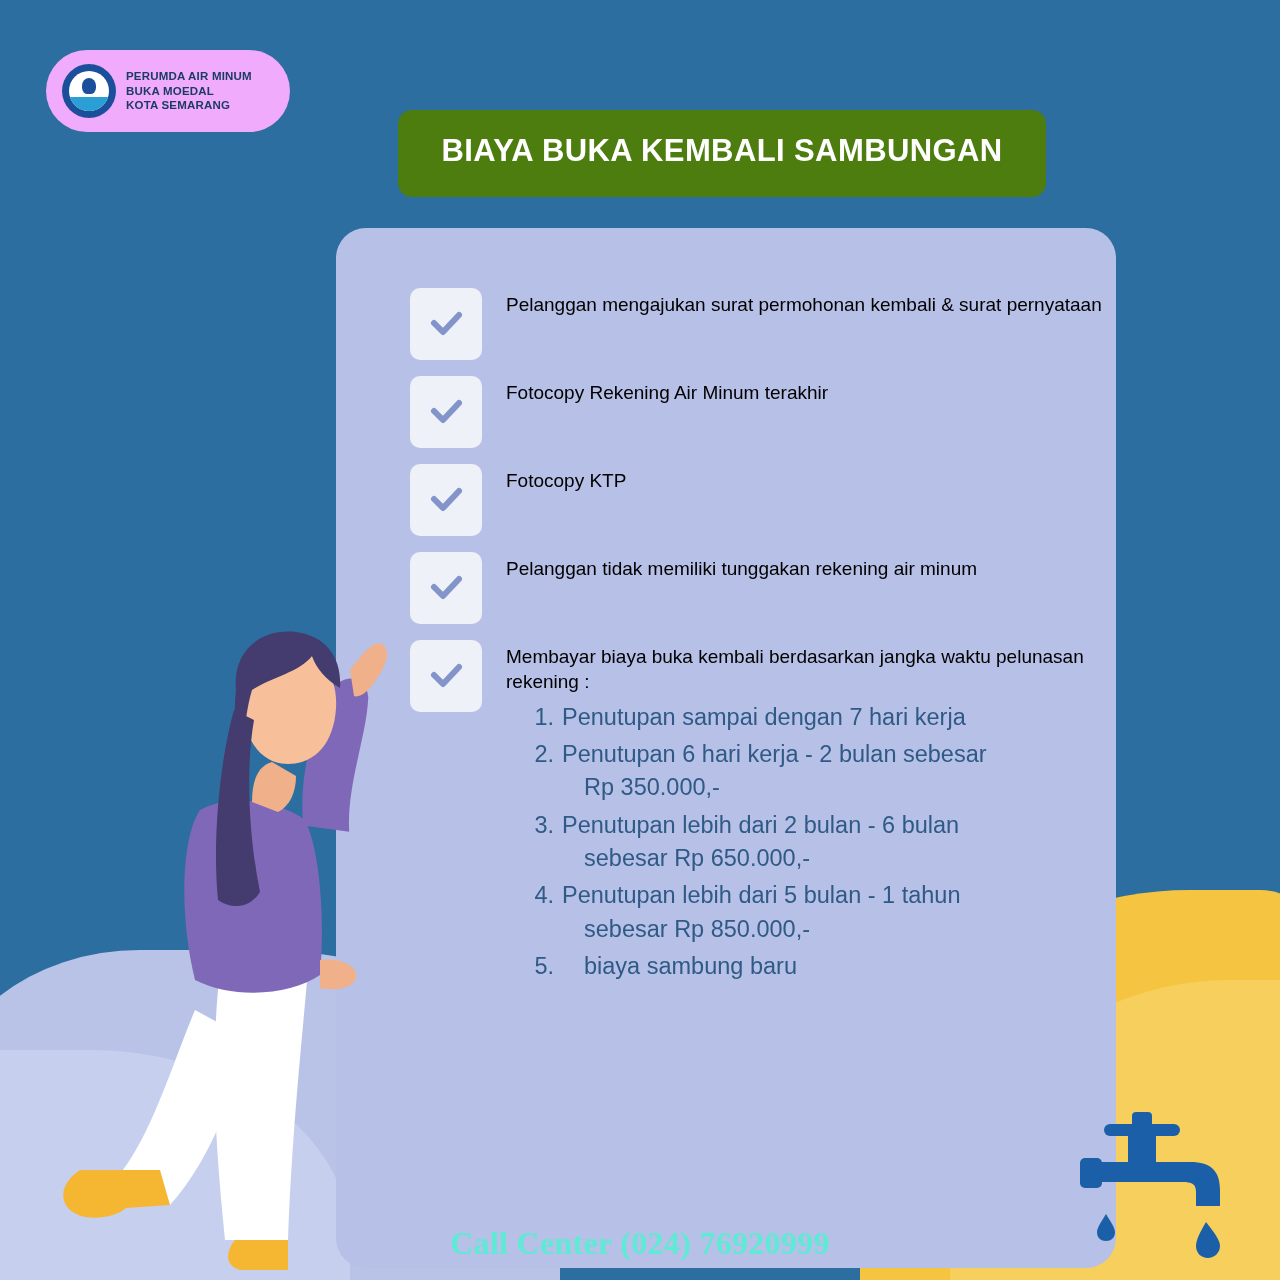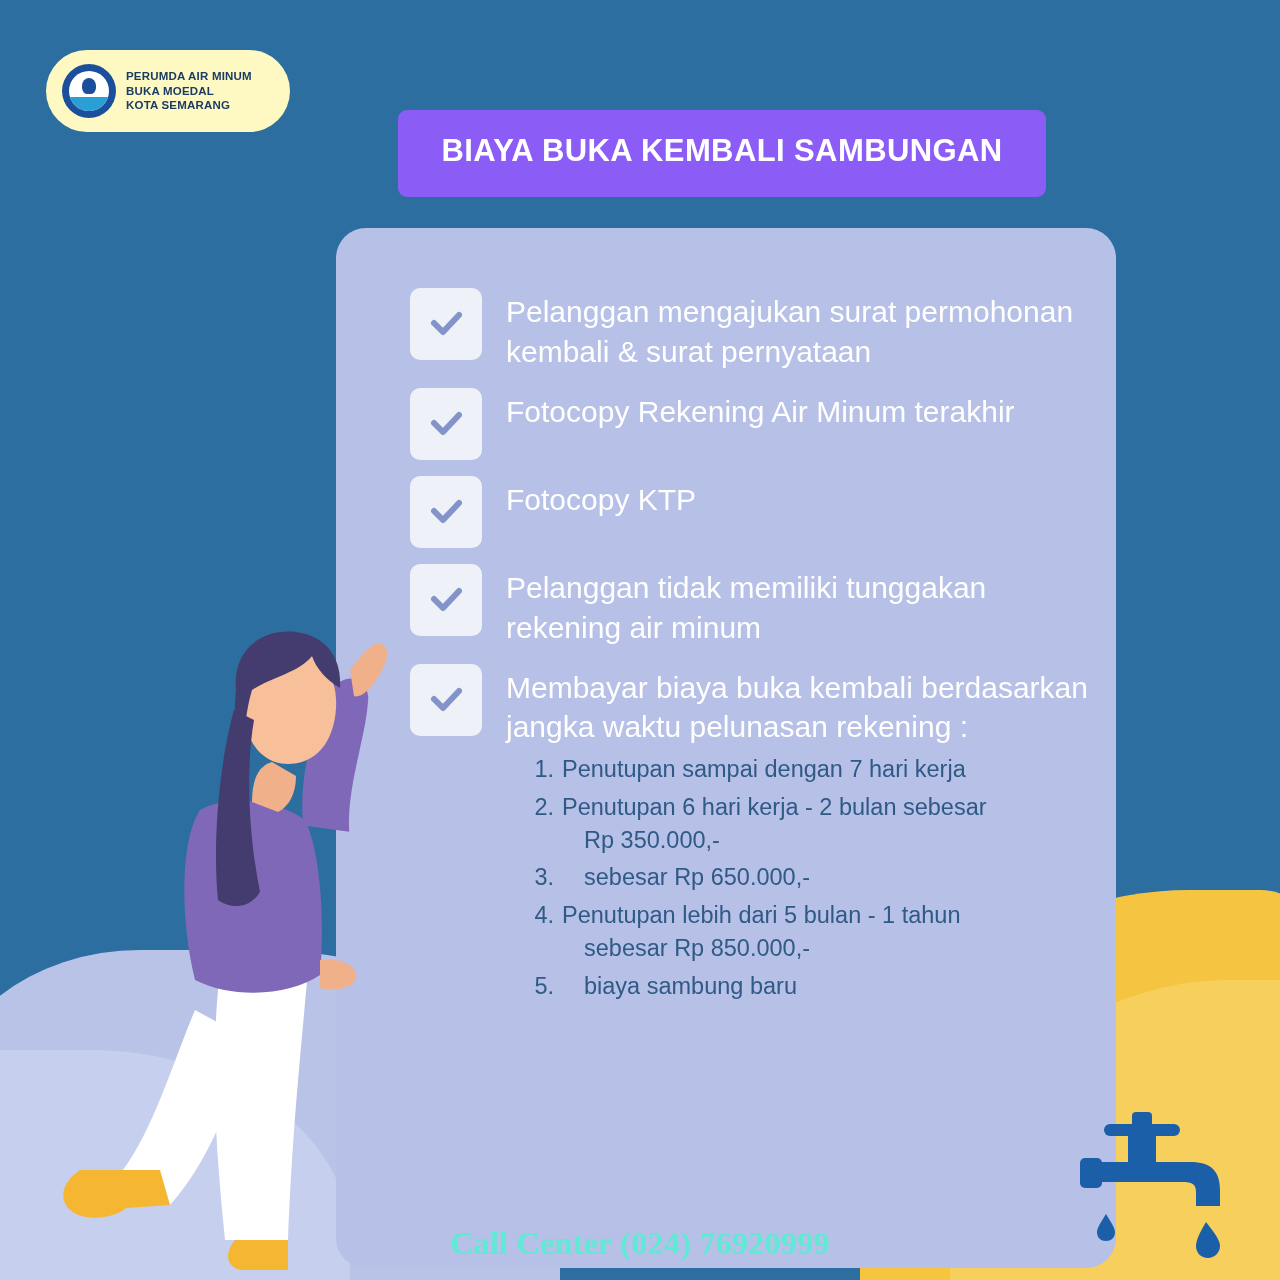--- a/index.html
+++ b/index.html
@@ -61,21 +61,21 @@
     border-top-left-radius: 280px 260px;
   }
 
   
   .logo-pill {
     position: absolute;
     left: 46px;
     top: 50px;
     width: 244px;
     height: 82px;
-    background: #fef9c3;
+    background: #f0abfc;
     border-radius: 44px;
     display: flex;
     align-items: center;
     padding-left: 16px;
     box-sizing: border-box;
   }
   .logo-mark {
     width: 54px;
     height: 54px;
     border-radius: 50%;
@@ -124,22 +124,22 @@
   .logo-text div { white-space: nowrap; }
 
   
   .title-band {
     position: absolute;
     left: 398px;
     top: 110px;
     width: 648px;
     padding: 22px 26px 26px 26px;
     box-sizing: border-box;
-    background: #8b5cf6;
-    border-radius: 9px;
+    background: #4d7c0f;
+    border-radius: 14px;
     text-align: center;
     z-index: 5;
   }
   .title-band h1 {
     margin: 0;
     color: #ffffff;
     font-size: 31px;
     font-weight: bold;
     line-height: 1.25;
     letter-spacing: 0.4px;
@@ -175,22 +175,22 @@
     height: 72px;
     background: #eef1f8;
     border-radius: 10px;
     display: flex;
     align-items: center;
     justify-content: center;
     margin-right: 24px;
   }
   .check-box svg { display: block; }
   .check-text {
-    color: #ffffff;
-    font-size: 30px;
+    color: #000000;
+    font-size: 19px;
     line-height: 1.33;
     padding-top: 4px;
     max-width: 600px;
   }
 
   .sub-list {
     margin: 6px 0 0 0;
     padding: 0;
     list-style: none;
     color: #2f5a86;
@@ -331,20 +331,21 @@
           <li>
             <span class="sub-num">2.</span>
             <span class="sub-body">
               <span>Penutupan 6 hari kerja - 2 bulan sebesar</span>
               <span class="cont">Rp 350.000,-</span>
             </span>
           </li>
           <li>
             <span class="sub-num">3.</span>
             <span class="sub-body">
+              <span>Penutupan lebih dari 2 bulan - 6 bulan</span>
               <span class="cont">sebesar Rp 650.000,-</span>
             </span>
           </li>
           <li>
             <span class="sub-num">4.</span>
             <span class="sub-body">
               <span>Penutupan lebih dari 5 bulan - 1 tahun</span>
               <span class="cont">sebesar Rp 850.000,-</span>
             </span>
           </li>

